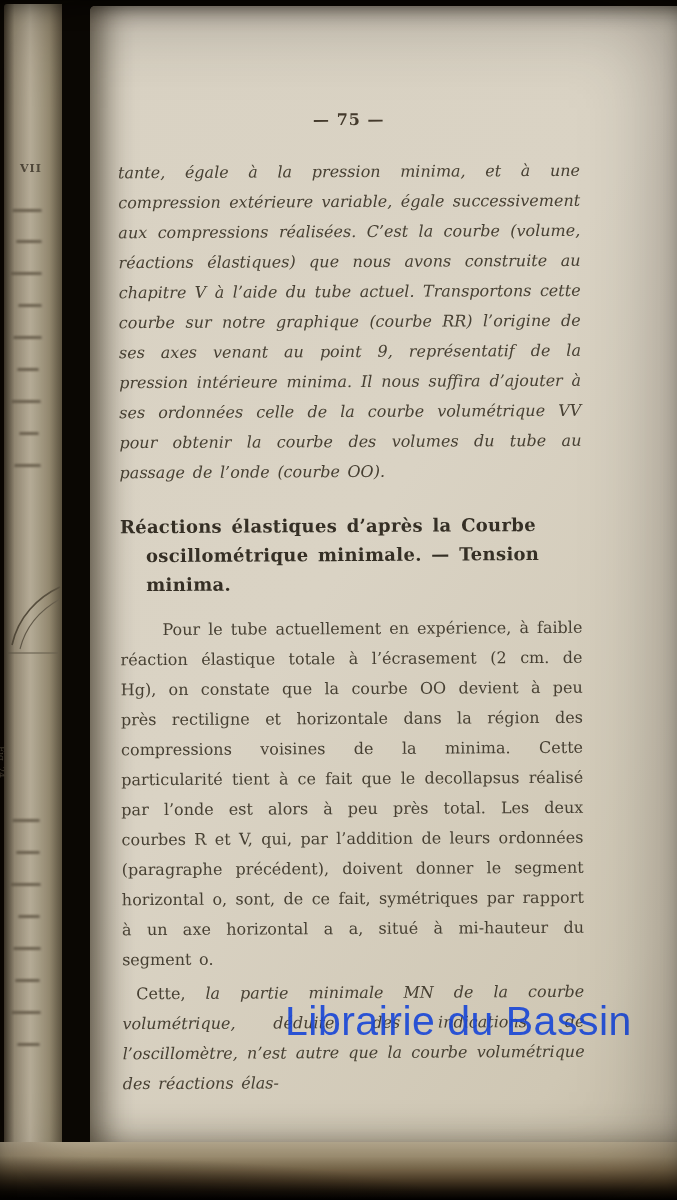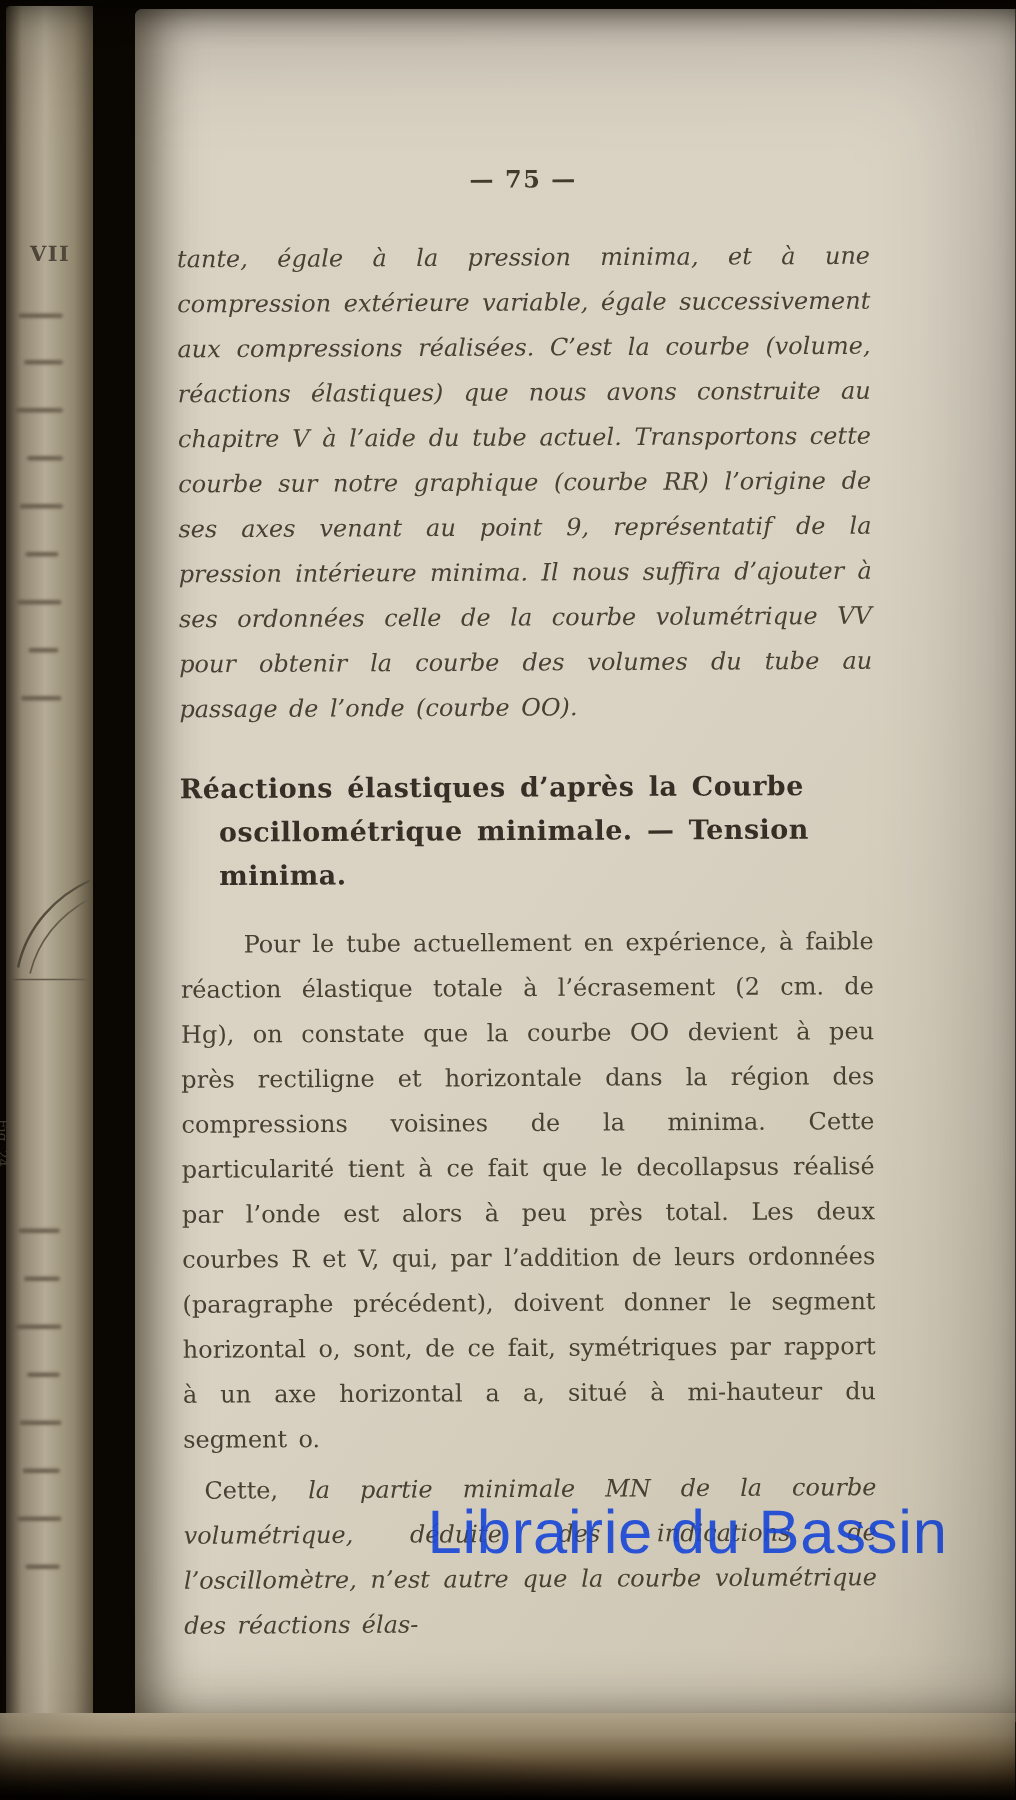--- a/index.html
+++ b/index.html
@@ -6,21 +6,21 @@
   #photo{
     position:relative;width:677px;height:1200px;overflow:hidden;
     background:#0b0804;font-family:"DejaVu Serif",serif;
   }
   
   .sliver{
     position:absolute;left:4px;top:4px;width:58px;height:1150px;
     background:linear-gradient(90deg,#4a4132 0%,#a89d85 18%,#c7bda6 45%,#9a8f75 78%,#5d5340 100%);
     border-radius:3px 0 0 3px;
   }
-  .frag{position:absolute;color:#564e3f;font-size:14px;filter:blur(.4px);}
+  .frag{position:absolute;color:#564e3f;font-size:11px;filter:blur(.4px);}
   .frag-vii{top:158px;left:16px;font-weight:bold;letter-spacing:1px;}
   .frag-fig{top:742px;left:2px;font-size:9px;transform:rotate(90deg);transform-origin:left top;white-space:nowrap;}
   .frag-line{position:absolute;height:3px;background:#776c58;filter:blur(1.1px);border-radius:2px;}
   .curve-frag{position:absolute;top:575px;left:0;}
   
   .main-page{
     position:absolute;left:46px;top:6px;width:631px;height:1142px;
     background:linear-gradient(125deg,#d9d2c3 0%,#dad3c4 45%,#cfc7b4 85%,#c3baa5 100%);
     border-radius:5px 0 0 0;
     box-shadow:

